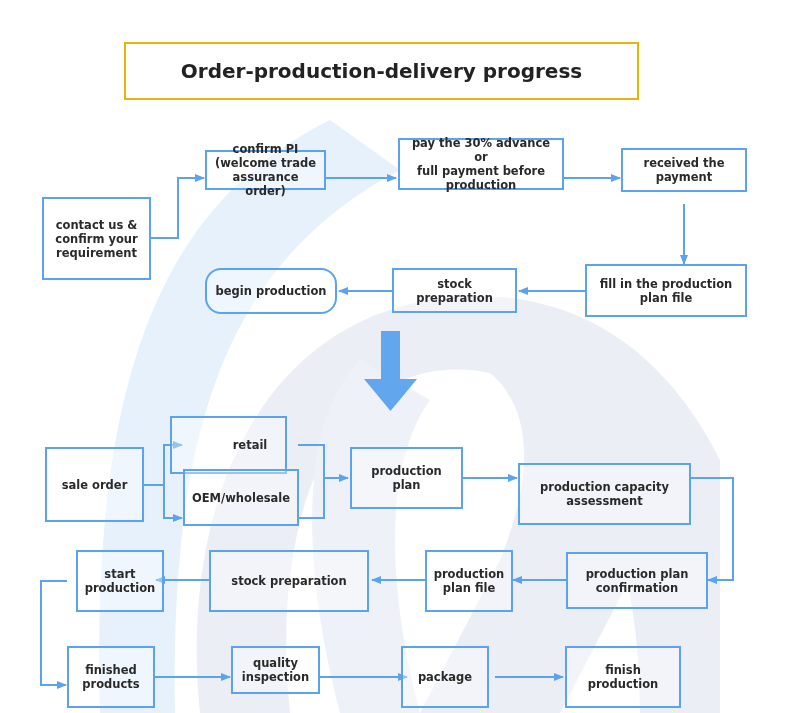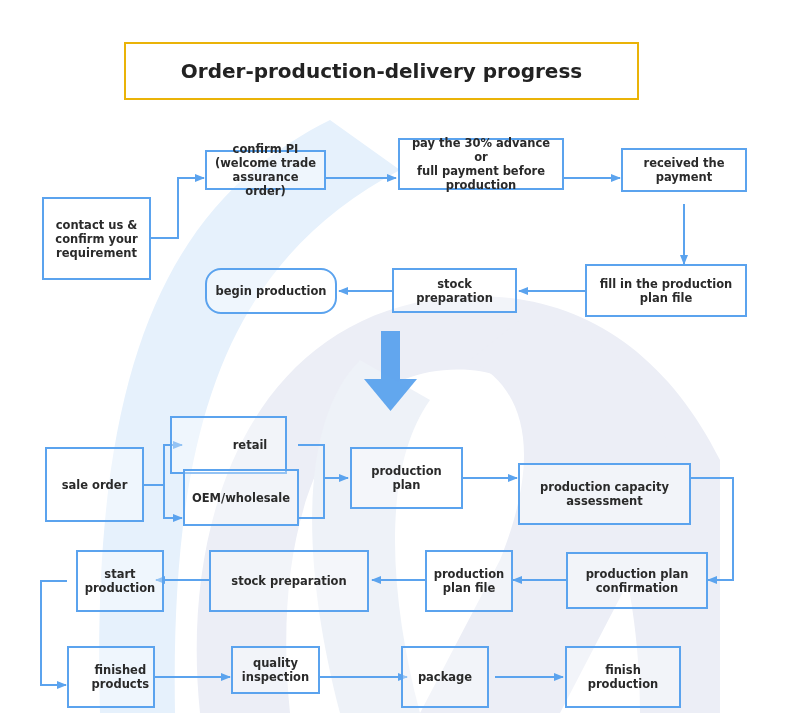--- a/index.html
+++ b/index.html
@@ -123,21 +123,21 @@
   <span>production
 plan file</span>
 </div>
 <div class="node" style="left:209px;top:550px;width:160px;height:62px;">
   <span>stock preparation</span>
 </div>
 <div class="node" style="left:67px;top:550px;width:88px;height:62px;margin-left:9px;">
   <span>start
 production</span>
 </div>
-<div class="node" style="left:67px;top:646px;width:88px;height:62px;justify-content:flex-end;">
+<div class="node" style="left:67px;top:646px;width:88px;height:62px;">
   <span>finished
 products</span>
 </div>
 <div class="node" style="left:231px;top:646px;width:89px;height:48px;">
   <span>quality
 inspection</span>
 </div>
 <div class="node" style="left:401px;top:646px;width:88px;height:62px;">
   <span>package</span>
 </div>

